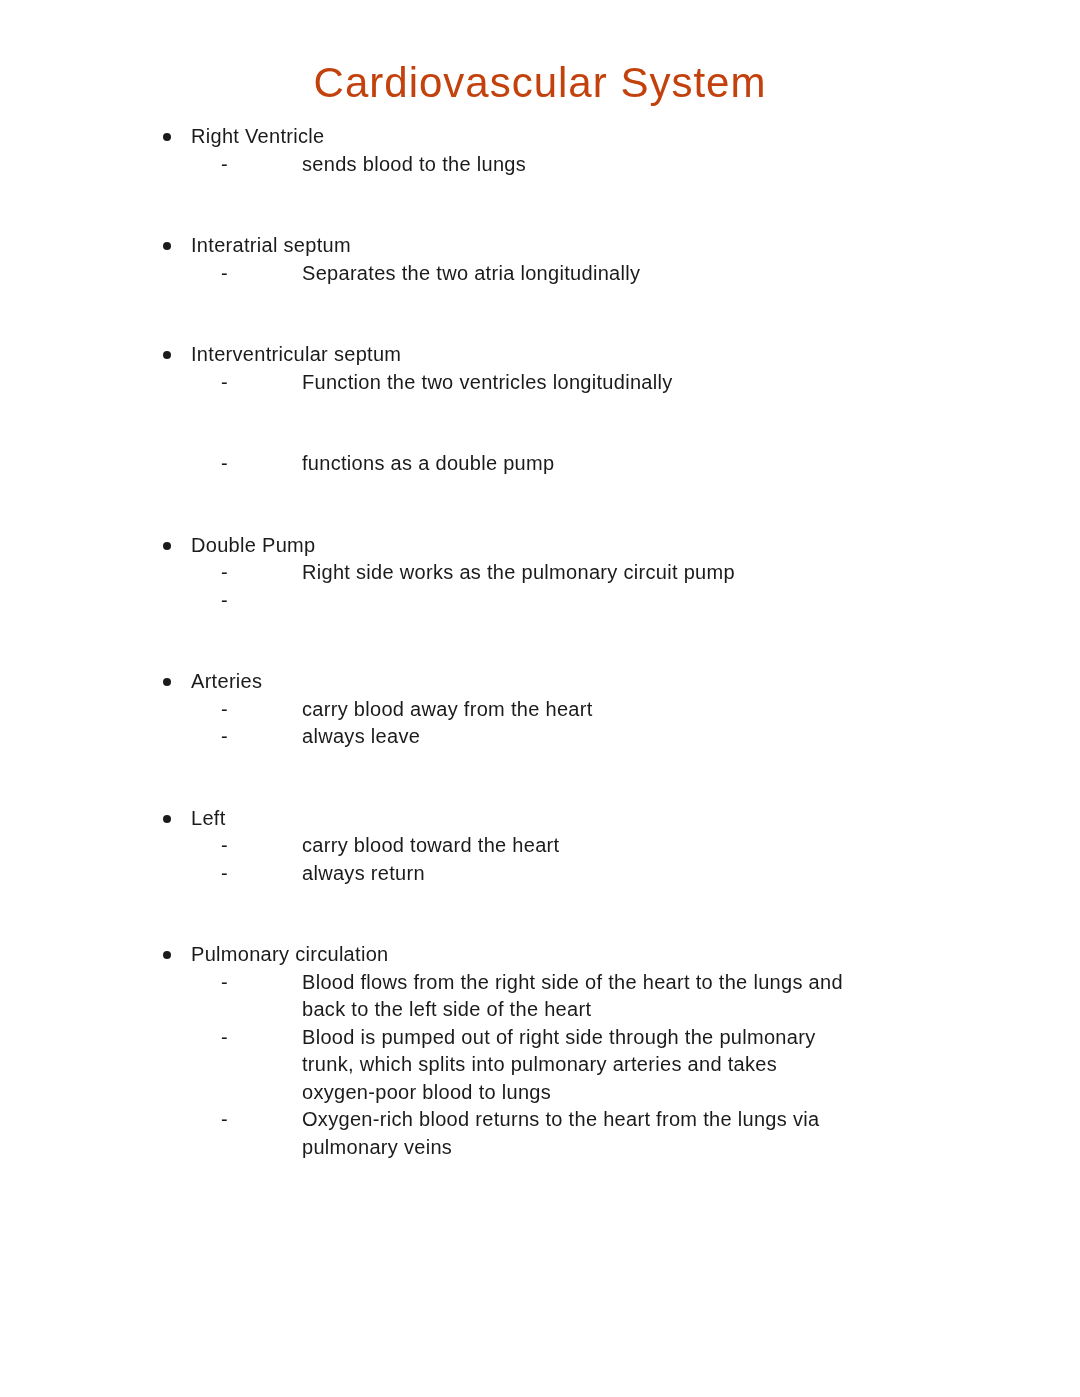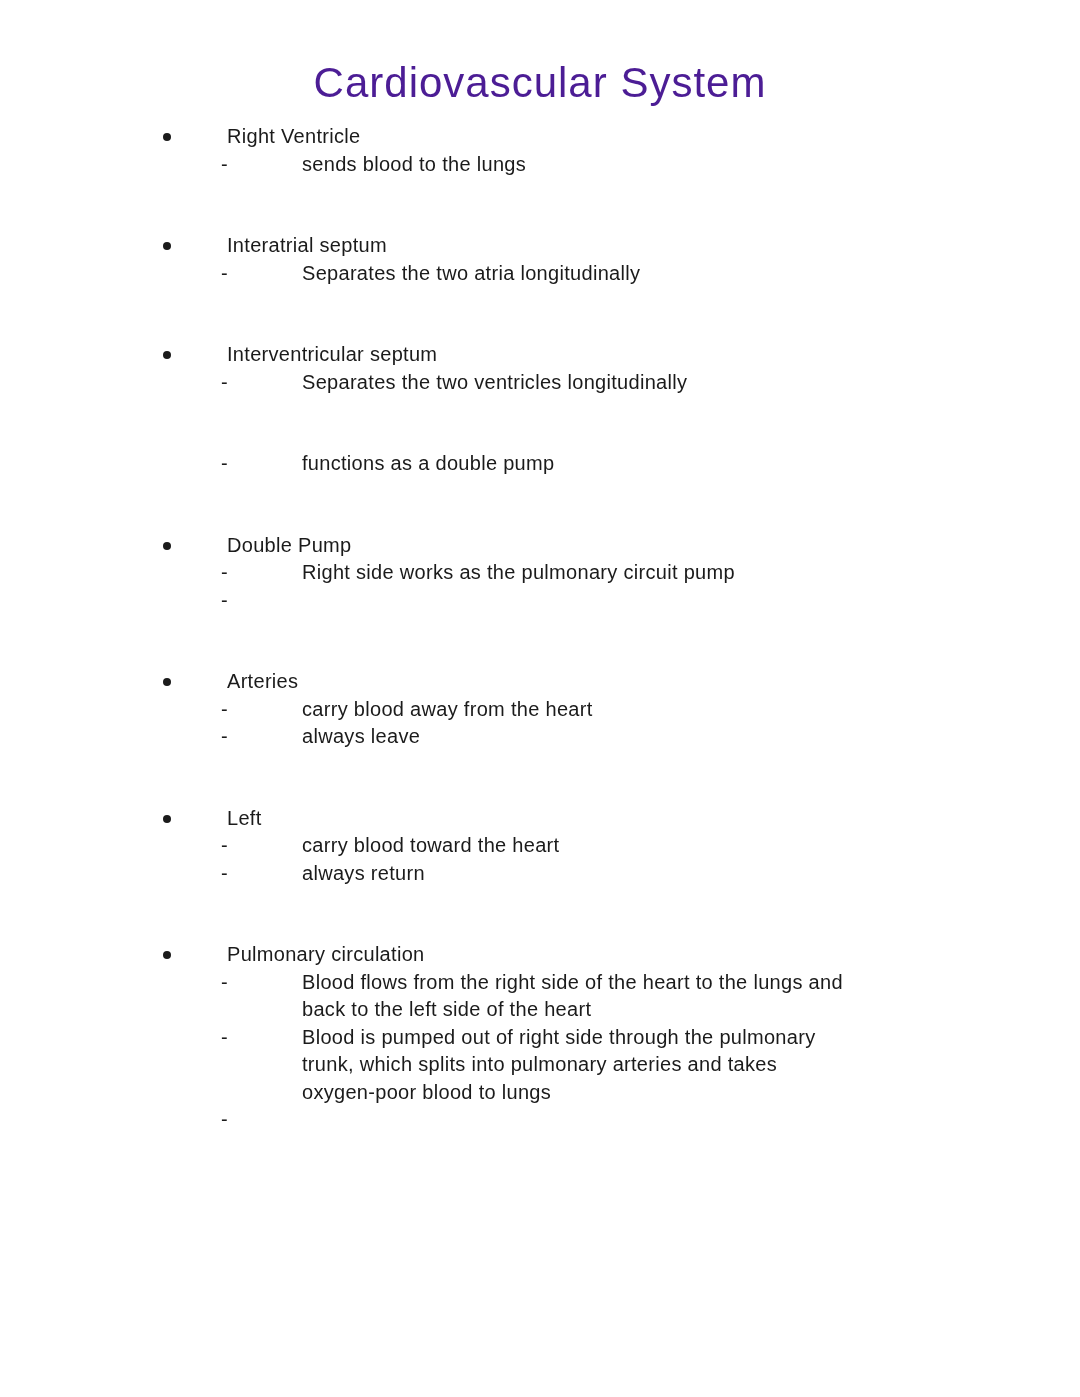--- a/index.html
+++ b/index.html
@@ -14,32 +14,31 @@
     box-sizing: border-box;
   }
   .title {
     margin: 0;
     padding-top: 60px;
     text-align: center;
     font-size: 42px;
     font-weight: 400;
     letter-spacing: 1px;
     line-height: 1.1;
-    color: #4c1d95;
+    color: #c2410c;
   }
   .sections { margin-top: 17px; }
   .section { margin-bottom: 54px; }
   .heading-row {
     display: flex;
     align-items: flex-start;
     padding-left: 159px;
     font-size: 20px;
     line-height: 27.5px;
     letter-spacing: 0.3px;
-    gap: 36px;
   }
   .bullet {
     flex: 0 0 32px;
     width: 32px;
     height: 27.5px;
     position: relative;
   }
   .bullet::before {
     content: "";
     position: absolute;
@@ -99,21 +98,21 @@
 </div>
 
   <div class="section">
     <div class="heading-row">
       <span class="bullet"></span>
       <span class="heading-text">Interventricular septum</span>
     </div>
 
   <div class="sub-row">
     <span class="dash">-</span>
-    <span class="detail-text">Separates the two ventricles longitudinally</span>
+    <span class="detail-text">Function the two ventricles longitudinally</span>
   </div>
 </div>
 
   <div class="section">
 
   <div class="sub-row">
     <span class="dash">-</span>
     <span class="detail-text">functions as a double pump</span>
   </div>
 </div>
@@ -182,16 +181,18 @@
 
   <div class="sub-row">
     <span class="dash">-</span>
     <span class="detail-text">Blood is pumped out of right side through the pulmonary
 trunk, which splits into pulmonary arteries and takes
 oxygen-poor blood to lungs</span>
   </div>
 
   <div class="sub-row">
     <span class="dash">-</span>
+    <span class="detail-text">Oxygen-rich blood returns to the heart from the lungs via
+pulmonary veins</span>
   </div>
 </div>
 </div>
 </div>
 
 </body></html>

